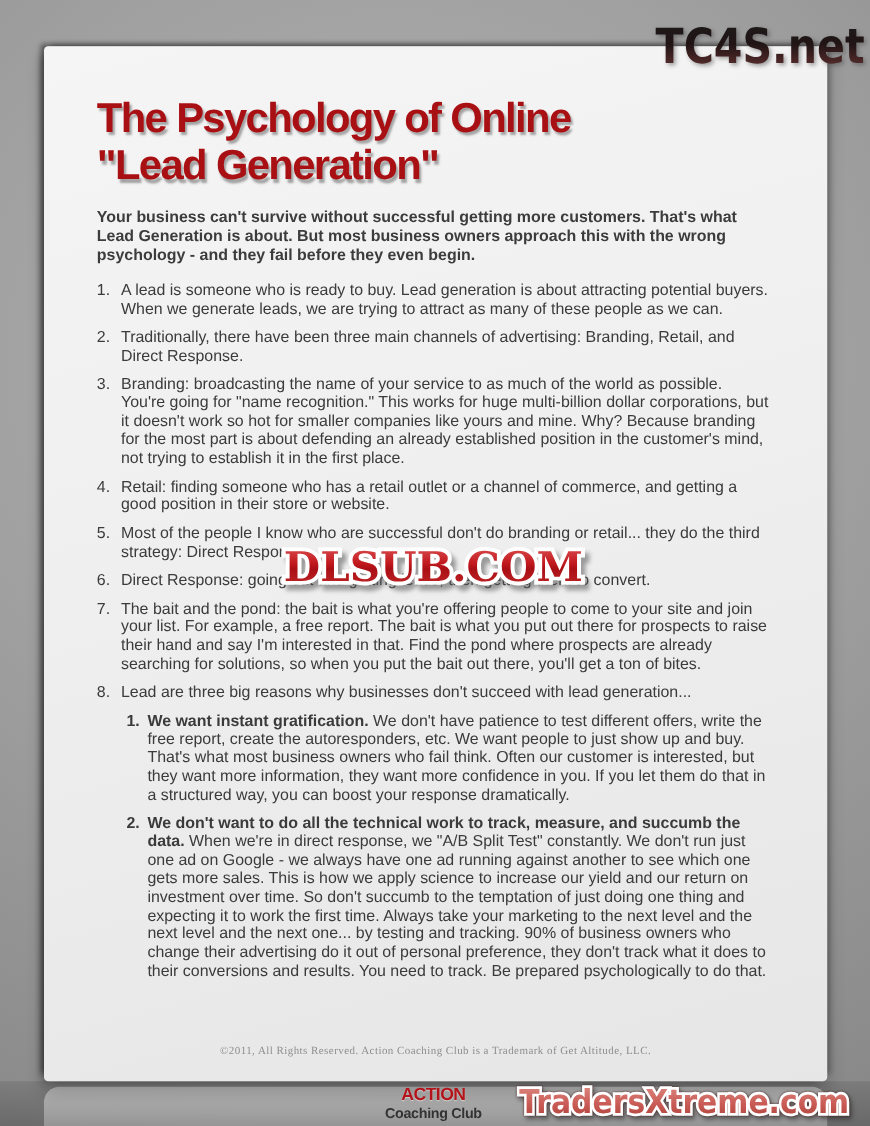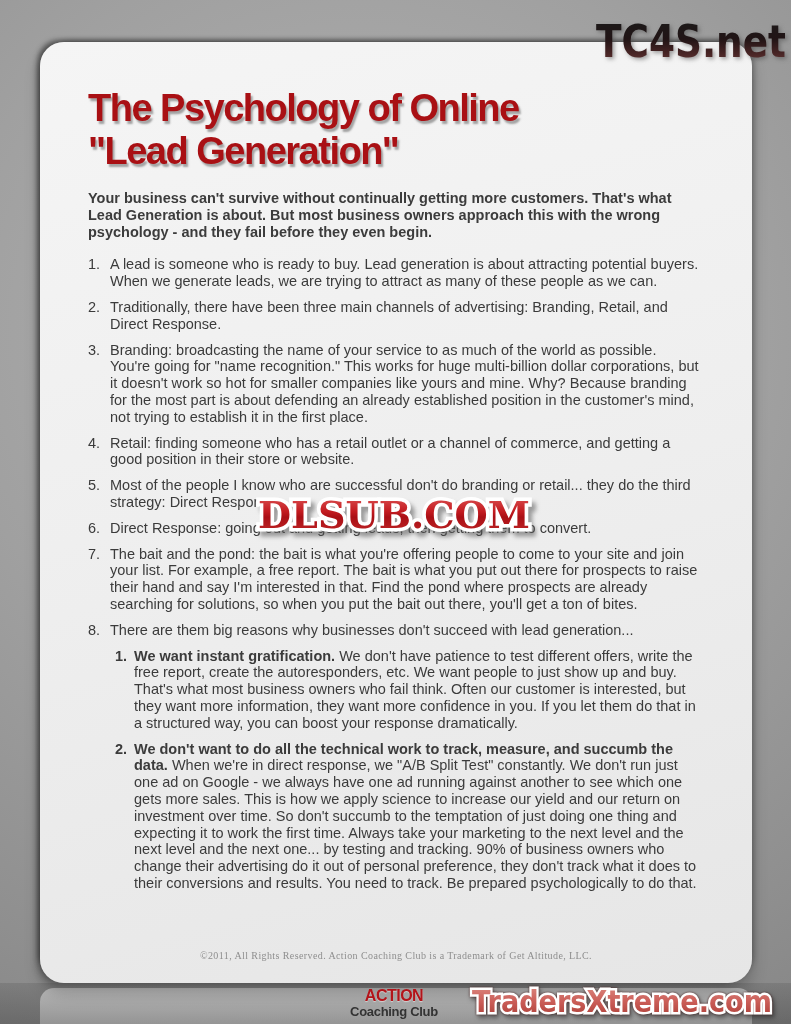--- a/index.html
+++ b/index.html
@@ -7,21 +7,21 @@
   body {
     position:relative;
     font-family:"Liberation Sans", sans-serif;
     overflow:hidden;
     background:
       radial-gradient(130% 95% at 45% 32%, #b2b2b2 0%, #a0a0a0 40%, #8e8e8e 72%, #7c7c7c 100%);
   }
   
   .card {
     position:absolute; left:40px; top:42px; width:712px; height:941px;
-    border-radius:24px;
+    border-radius:4px;
     background:linear-gradient(165deg, #f5f5f5 0%, #efefef 45%, #e6e6e6 100%);
     box-shadow:
       -5px -5px 5px -3px rgba(30,30,30,.55),
        5px -4px 5px -3px rgba(30,30,30,.35),
       -6px  4px 7px -4px rgba(30,30,30,.40),
        0 10px 16px rgba(0,0,0,.22);
   }
   .content { position:absolute; left:48px; top:0; width:612px; }
   .title {
     margin:45px 0 0 0;
@@ -82,21 +82,21 @@
 <div class="reflection"></div>
 
 <div class="card">
   <div class="content">
 
     <h1 class="title">
       <span>The Psychology of Online</span><br>
       <span>"Lead Generation"</span>
     </h1>
 
-    <p class="intro">Your business can't survive without continually getting more customers. That's what Lead Generation is about. But most business owners approach this with the wrong psychology - and they fail before they even begin.</p>
+    <p class="intro">Your business can't survive without successful getting more customers. That's what Lead Generation is about. But most business owners approach this with the wrong psychology - and they fail before they even begin.</p>
 
     <div class="list">
 
       <div class="row">
         <span class="num">1.</span>
         <div class="txt">A lead is someone who is ready to buy. Lead generation is about attracting potential buyers. When we generate leads, we are trying to attract as many of these people as we can.</div>
       </div>
 
       <div class="row">
         <span class="num">2.</span>
@@ -124,21 +124,21 @@
       </div>
 
       <div class="row">
         <span class="num">7.</span>
         <div class="txt">The bait and the pond: the bait is what you're offering people to come to your site and join your list. For example, a free report. The bait is what you put out there for prospects to raise their hand and say I'm interested in that. Find the pond where prospects are already searching for solutions, so when you put the bait out there, you'll get a ton of bites.</div>
       </div>
 
       <div class="row">
         <span class="num">8.</span>
         <div class="txt">
-          <div>There are them big reasons why businesses don't succeed with lead generation...</div>
+          <div>Lead are three big reasons why businesses don't succeed with lead generation...</div>
 
           <div class="row sub">
             <span class="num">1.</span>
             <div class="txt">
               <span class="lead">We want instant gratification.</span>
               <span>We don't have patience to test different offers, write the free report, create the autoresponders, etc. We want people to just show up and buy. That's what most business owners who fail think. Often our customer is interested, but they want more information, they want more confidence in you. If you let them do that in a structured way, you can boost your response dramatically.</span>
             </div>
           </div>
 
           <div class="row sub">

